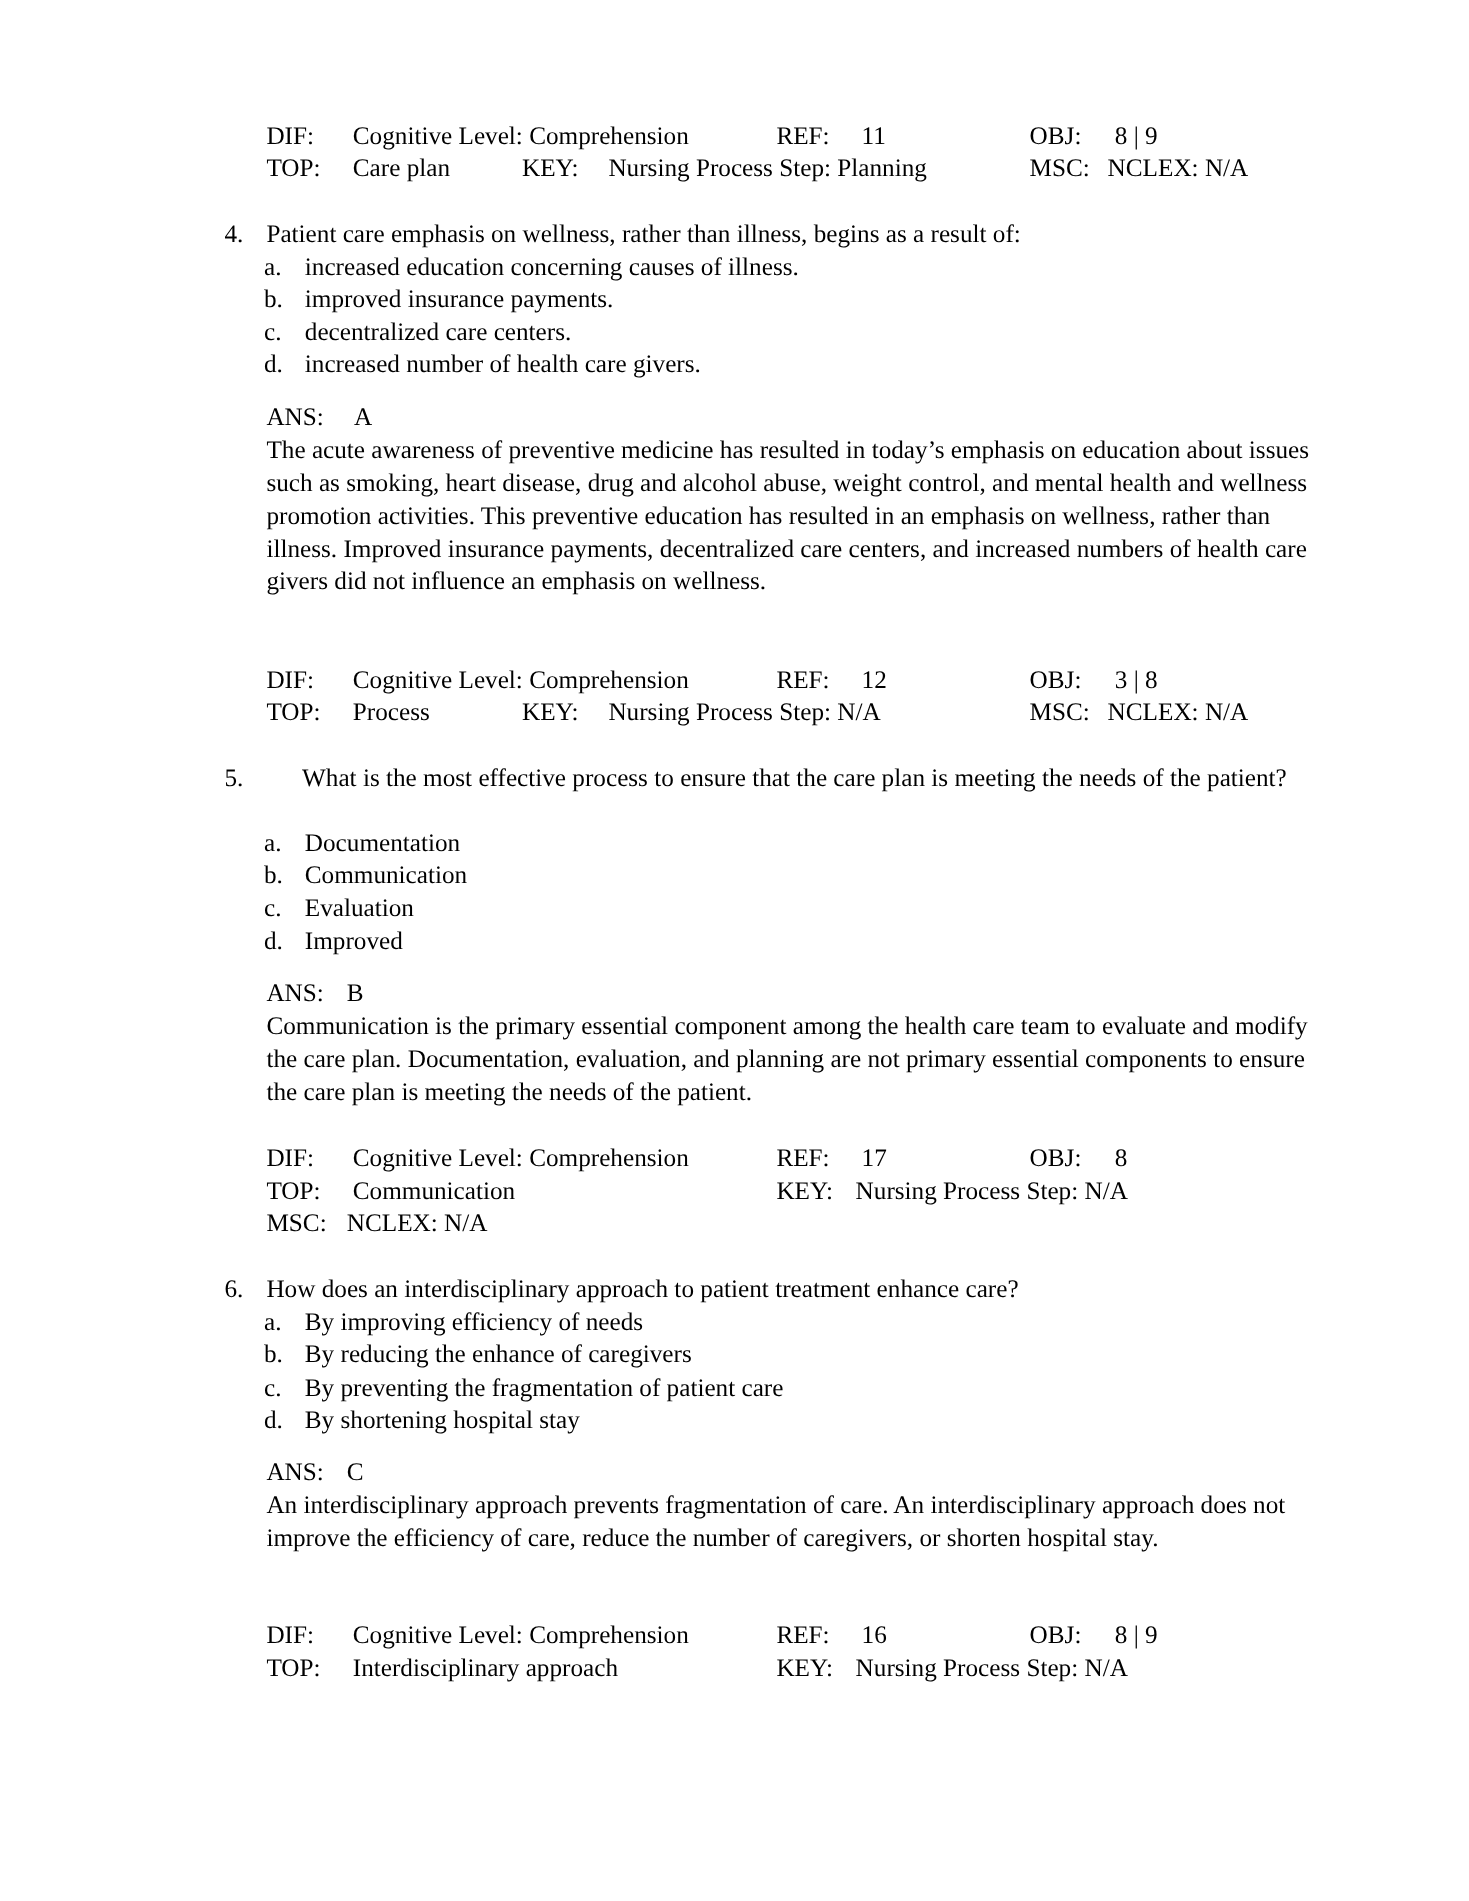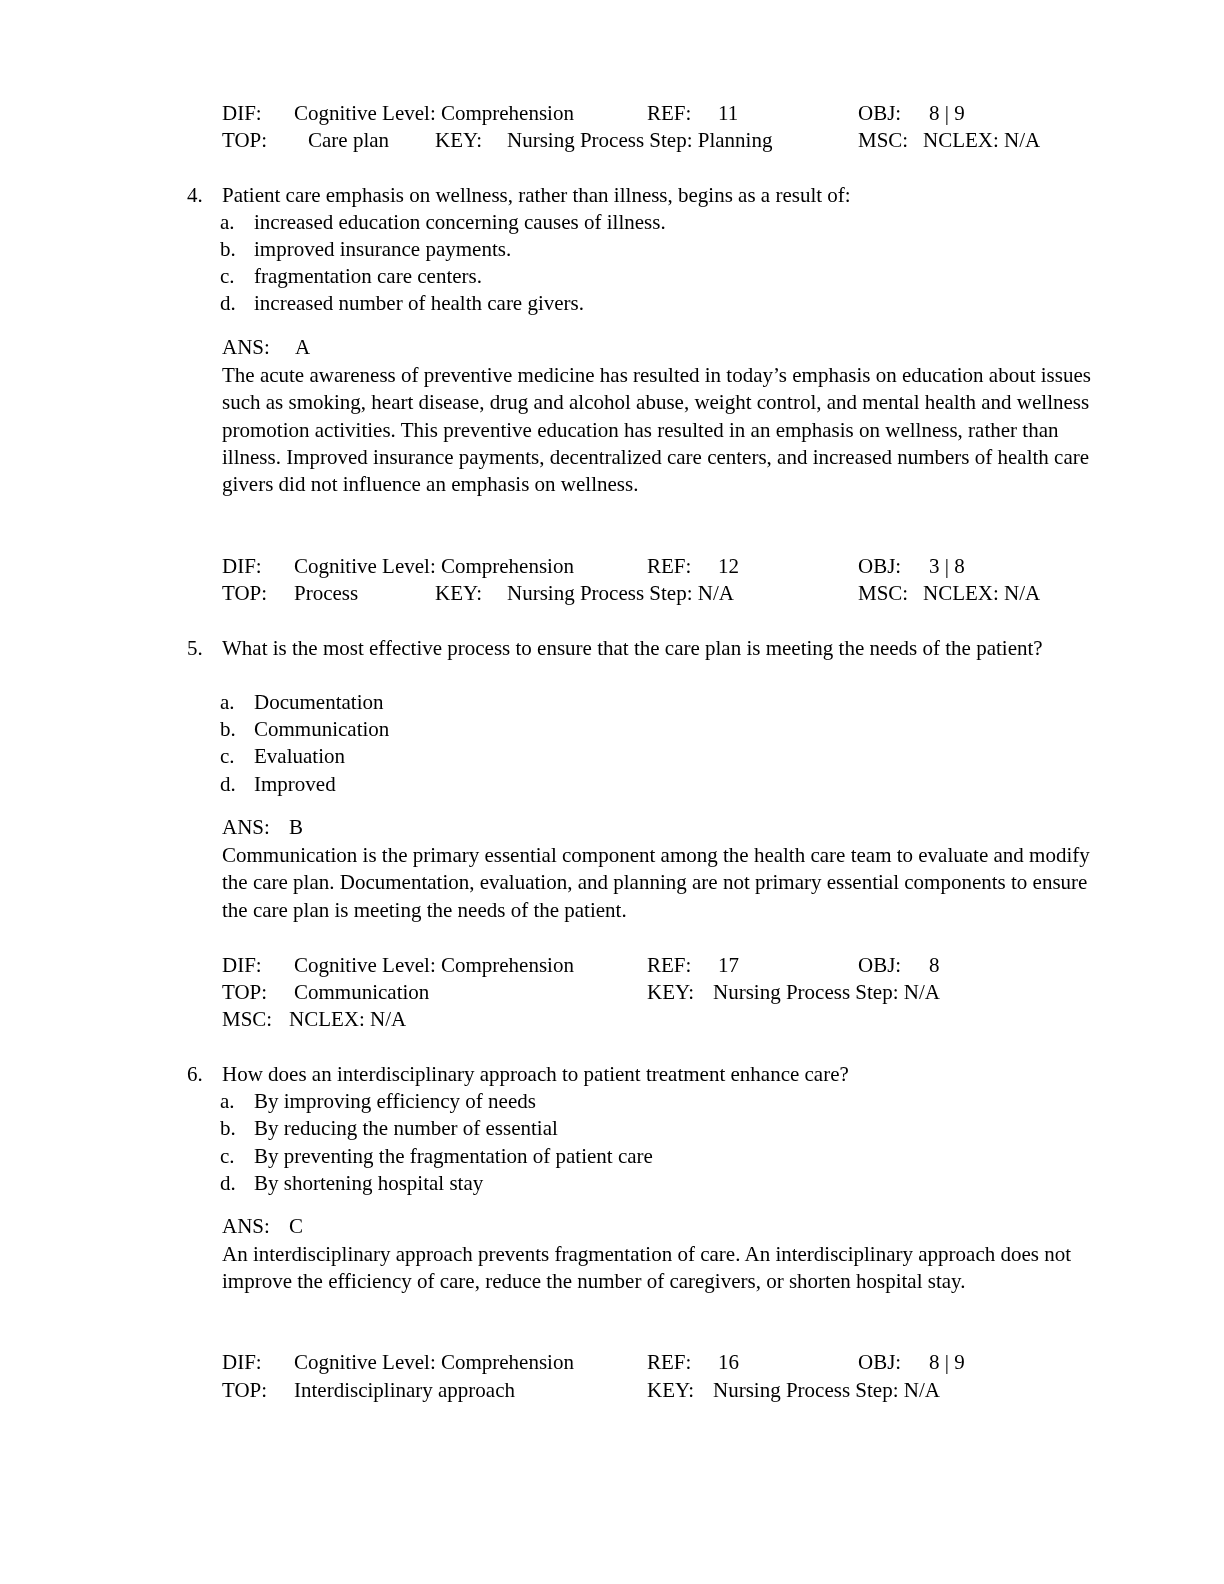--- a/index.html
+++ b/index.html
@@ -3,51 +3,51 @@
 <meta charset="utf-8">
 <style>
   html, body { margin: 0; padding: 0; background: #ffffff; }
   body {
     width: 1224px; height: 1584px; position: relative; overflow: hidden;
     font-family: "Liberation Serif", serif; font-size: 21px; color: #000000;
   }
   .abs { position: absolute; white-space: nowrap; line-height: 27px; }
   .para { position: absolute; left: 222px; width: 885px; line-height: 27.3px; white-space: normal; }
   .qnum { position: absolute; left: 187px; }
-  .qtext { position: absolute; left: 222px; width: 880px; line-height: 27.3px; }
+  .qtext { position: absolute; left: 222px; width: 880px; line-height: 27.3px; text-align: center; }
   .optl { position: absolute; left: 220px; }
   .optt { position: absolute; left: 254px; }
 </style>
 </head>
 <body>
 
 <div>
   <span class="abs" style="left:222px;top:100px">DIF:</span>
   <span class="abs" style="left:294px;top:100px">Cognitive Level: Comprehension</span>
   <span class="abs" style="left:647px;top:100px">REF:</span>
   <span class="abs" style="left:718px;top:100px">11</span>
   <span class="abs" style="left:858px;top:100px">OBJ:</span>
   <span class="abs" style="left:929px;top:100px">8 | 9</span>
   <span class="abs" style="left:222px;top:127px">TOP:</span>
-  <span class="abs" style="left:308px;top:127px">Care plan</span>
+  <span class="abs" style="left:294px;top:127px">Care plan</span>
   <span class="abs" style="left:435px;top:127px">KEY:</span>
   <span class="abs" style="left:507px;top:127px">Nursing Process Step: Planning</span>
   <span class="abs" style="left:858px;top:127px">MSC:</span>
   <span class="abs" style="left:923px;top:127px">NCLEX: N/A</span>
 </div>
 
 <div>
   <span class="abs qnum" style="top:182px">4.</span>
   <span class="abs" style="left:222px;top:182px">Patient care emphasis on wellness, rather than illness, begins as a result of:</span>
   <span class="abs optl" style="top:209px">a.</span>
   <span class="abs optt" style="top:209px">increased education concerning causes of illness.</span>
   <span class="abs optl" style="top:236px">b.</span>
   <span class="abs optt" style="top:236px">improved insurance payments.</span>
   <span class="abs optl" style="top:263px">c.</span>
-  <span class="abs optt" style="top:263px">fragmentation care centers.</span>
+  <span class="abs optt" style="top:263px">decentralized care centers.</span>
   <span class="abs optl" style="top:290px">d.</span>
   <span class="abs optt" style="top:290px">increased number of health care givers.</span>
 
   <span class="abs" style="left:222px;top:334px">ANS:</span>
   <span class="abs" style="left:295px;top:334px">A</span>
   <div class="para" style="top:362px">The acute awareness of preventive medicine has resulted in today’s emphasis on education about issues such as smoking, heart disease, drug and alcohol abuse, weight control, and mental health and wellness promotion activities. This preventive education has resulted in an emphasis on wellness, rather than illness. Improved insurance payments, decentralized care centers, and increased numbers of health care givers did not influence an emphasis on wellness.</div>
 
   <span class="abs" style="left:222px;top:553px">DIF:</span>
   <span class="abs" style="left:294px;top:553px">Cognitive Level: Comprehension</span>
   <span class="abs" style="left:647px;top:553px">REF:</span>
@@ -91,21 +91,21 @@
   <span class="abs" style="left:222px;top:1006px">MSC:</span>
   <span class="abs" style="left:289px;top:1006px">NCLEX: N/A</span>
 </div>
 
 <div>
   <span class="abs qnum" style="top:1061px">6.</span>
   <span class="abs" style="left:222px;top:1061px">How does an interdisciplinary approach to patient treatment enhance care?</span>
   <span class="abs optl" style="top:1088px">a.</span>
   <span class="abs optt" style="top:1088px">By improving efficiency of needs</span>
   <span class="abs optl" style="top:1115px">b.</span>
-  <span class="abs optt" style="top:1115px">By reducing the number of essential</span>
+  <span class="abs optt" style="top:1115px">By reducing the enhance of caregivers</span>
   <span class="abs optl" style="top:1143px">c.</span>
   <span class="abs optt" style="top:1143px">By preventing the fragmentation of patient care</span>
   <span class="abs optl" style="top:1170px">d.</span>
   <span class="abs optt" style="top:1170px">By shortening hospital stay</span>
 
   <span class="abs" style="left:222px;top:1213px">ANS:</span>
   <span class="abs" style="left:289px;top:1213px">C</span>
   <div class="para" style="top:1241px">An interdisciplinary approach prevents fragmentation of care. An interdisciplinary approach does not improve the efficiency of care, reduce the number of caregivers, or shorten hospital stay.</div>
 
   <span class="abs" style="left:222px;top:1349px">DIF:</span>

